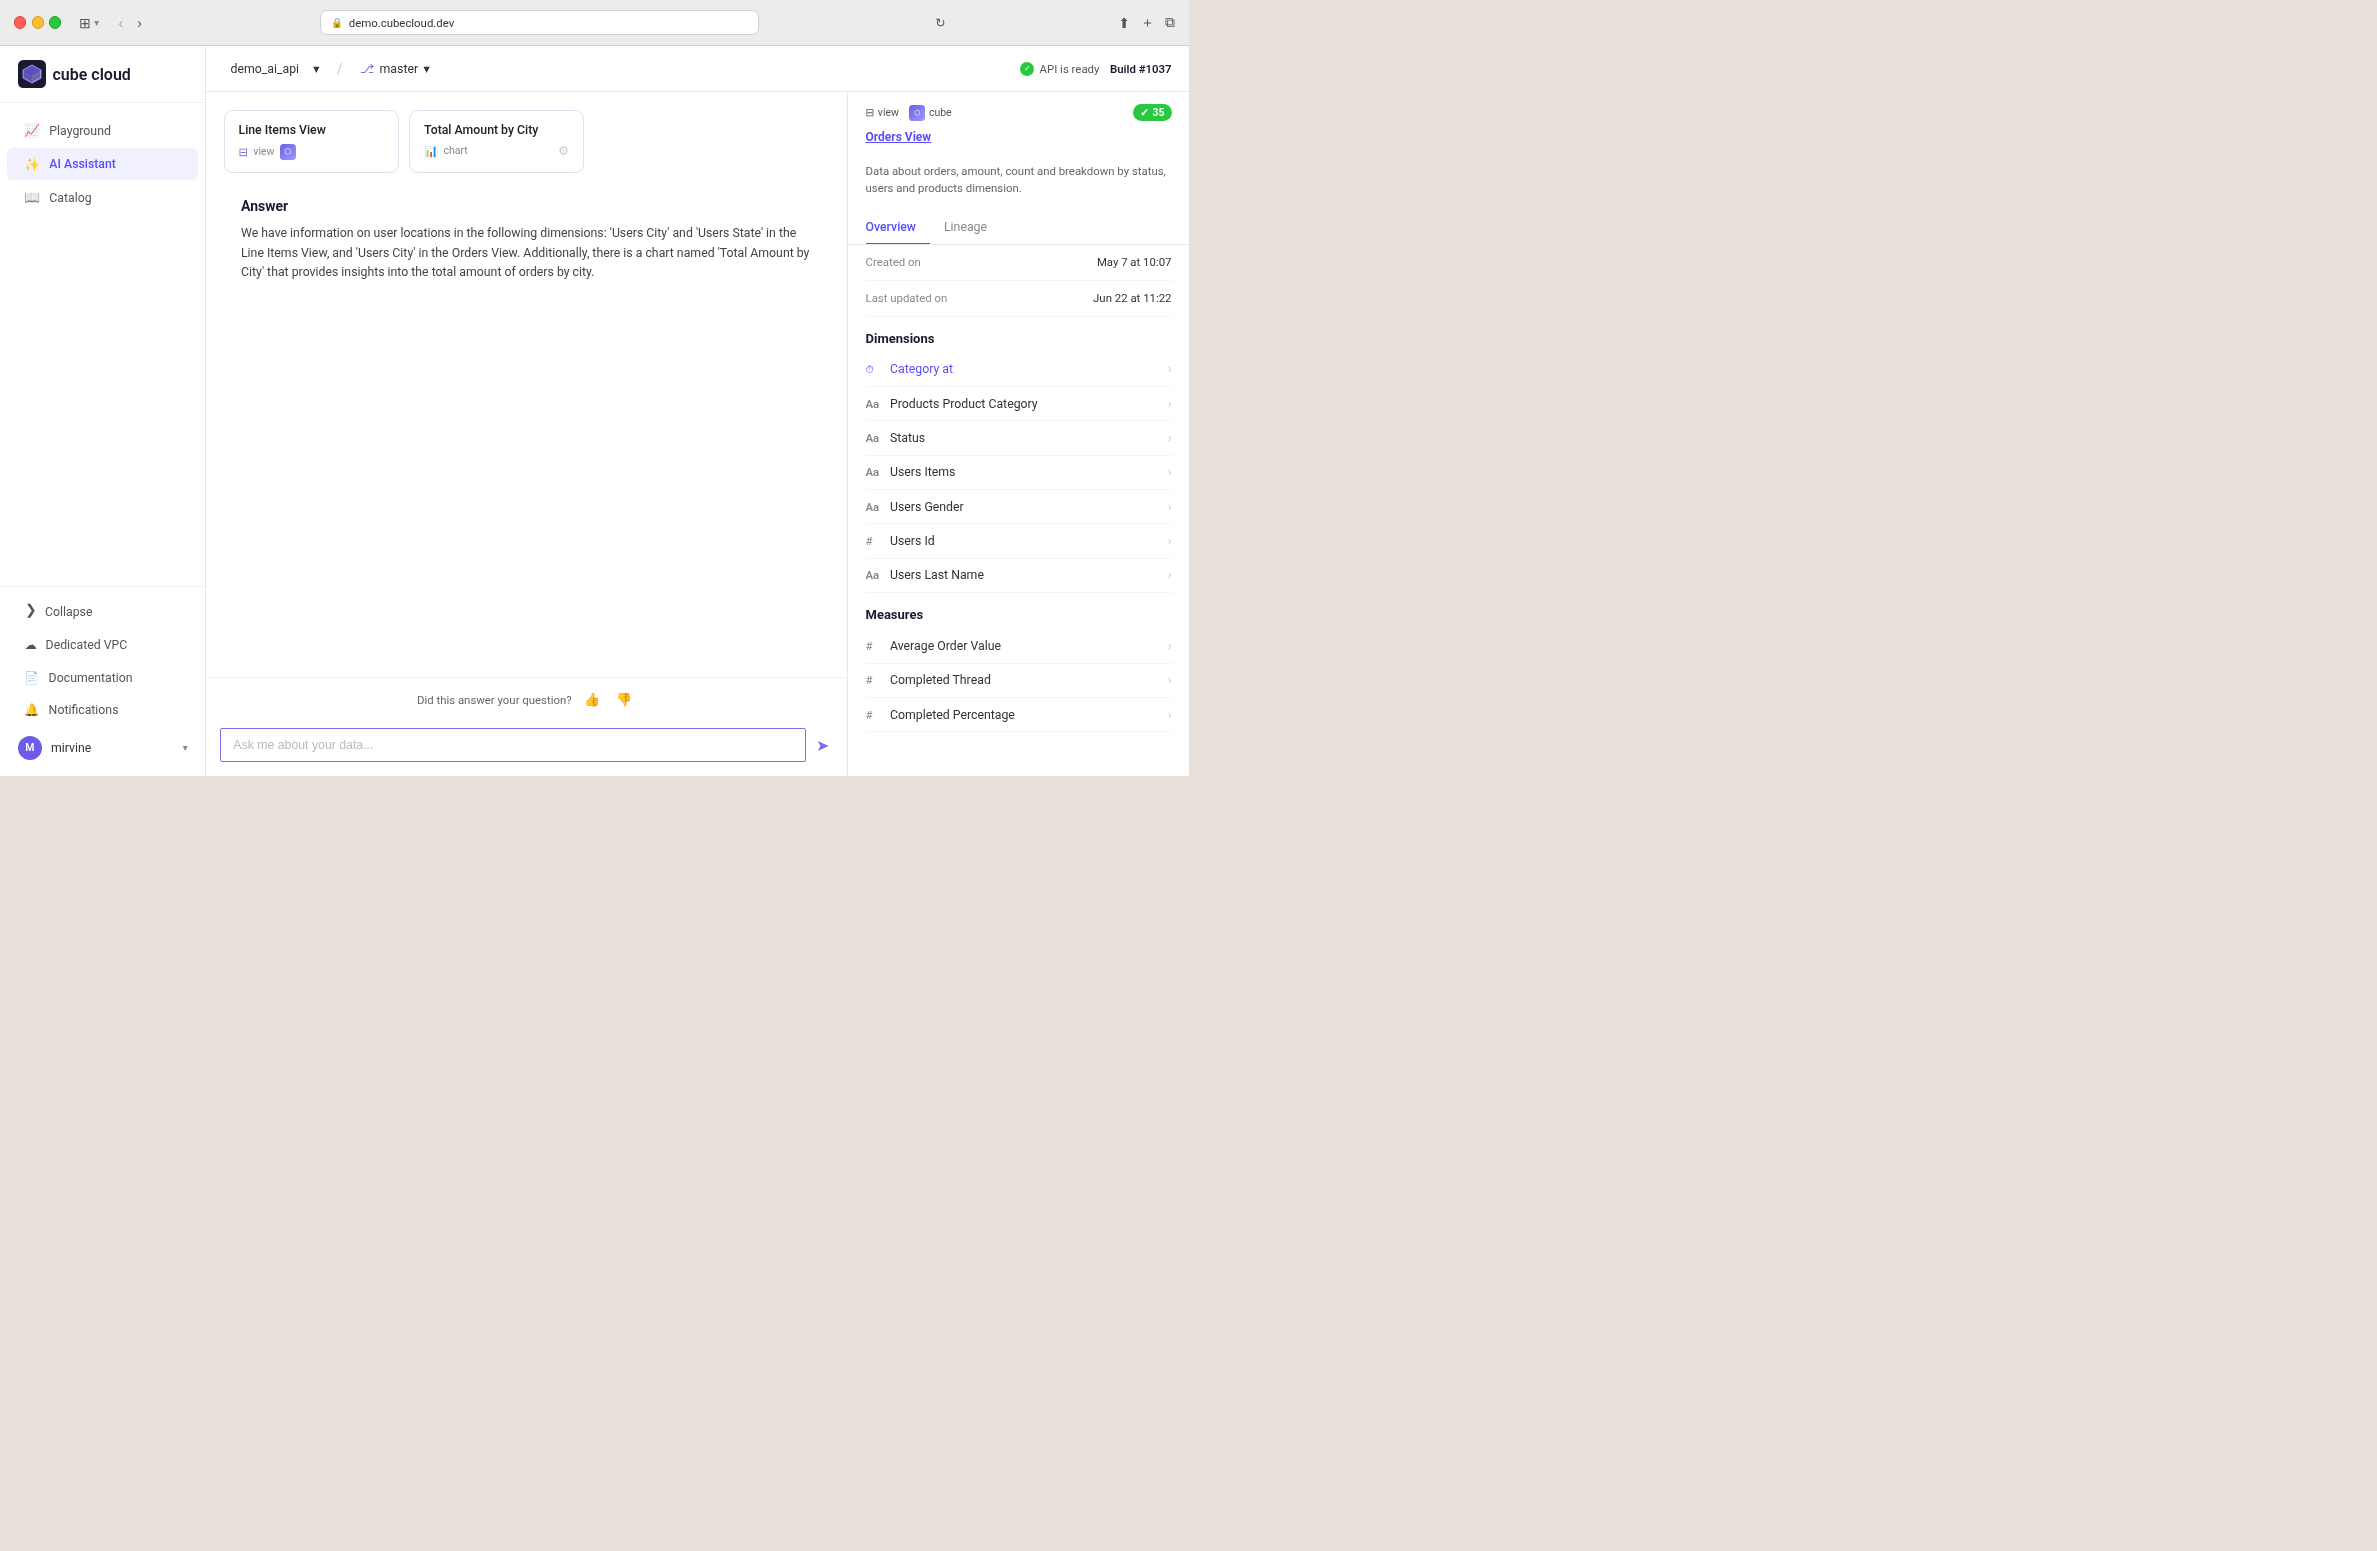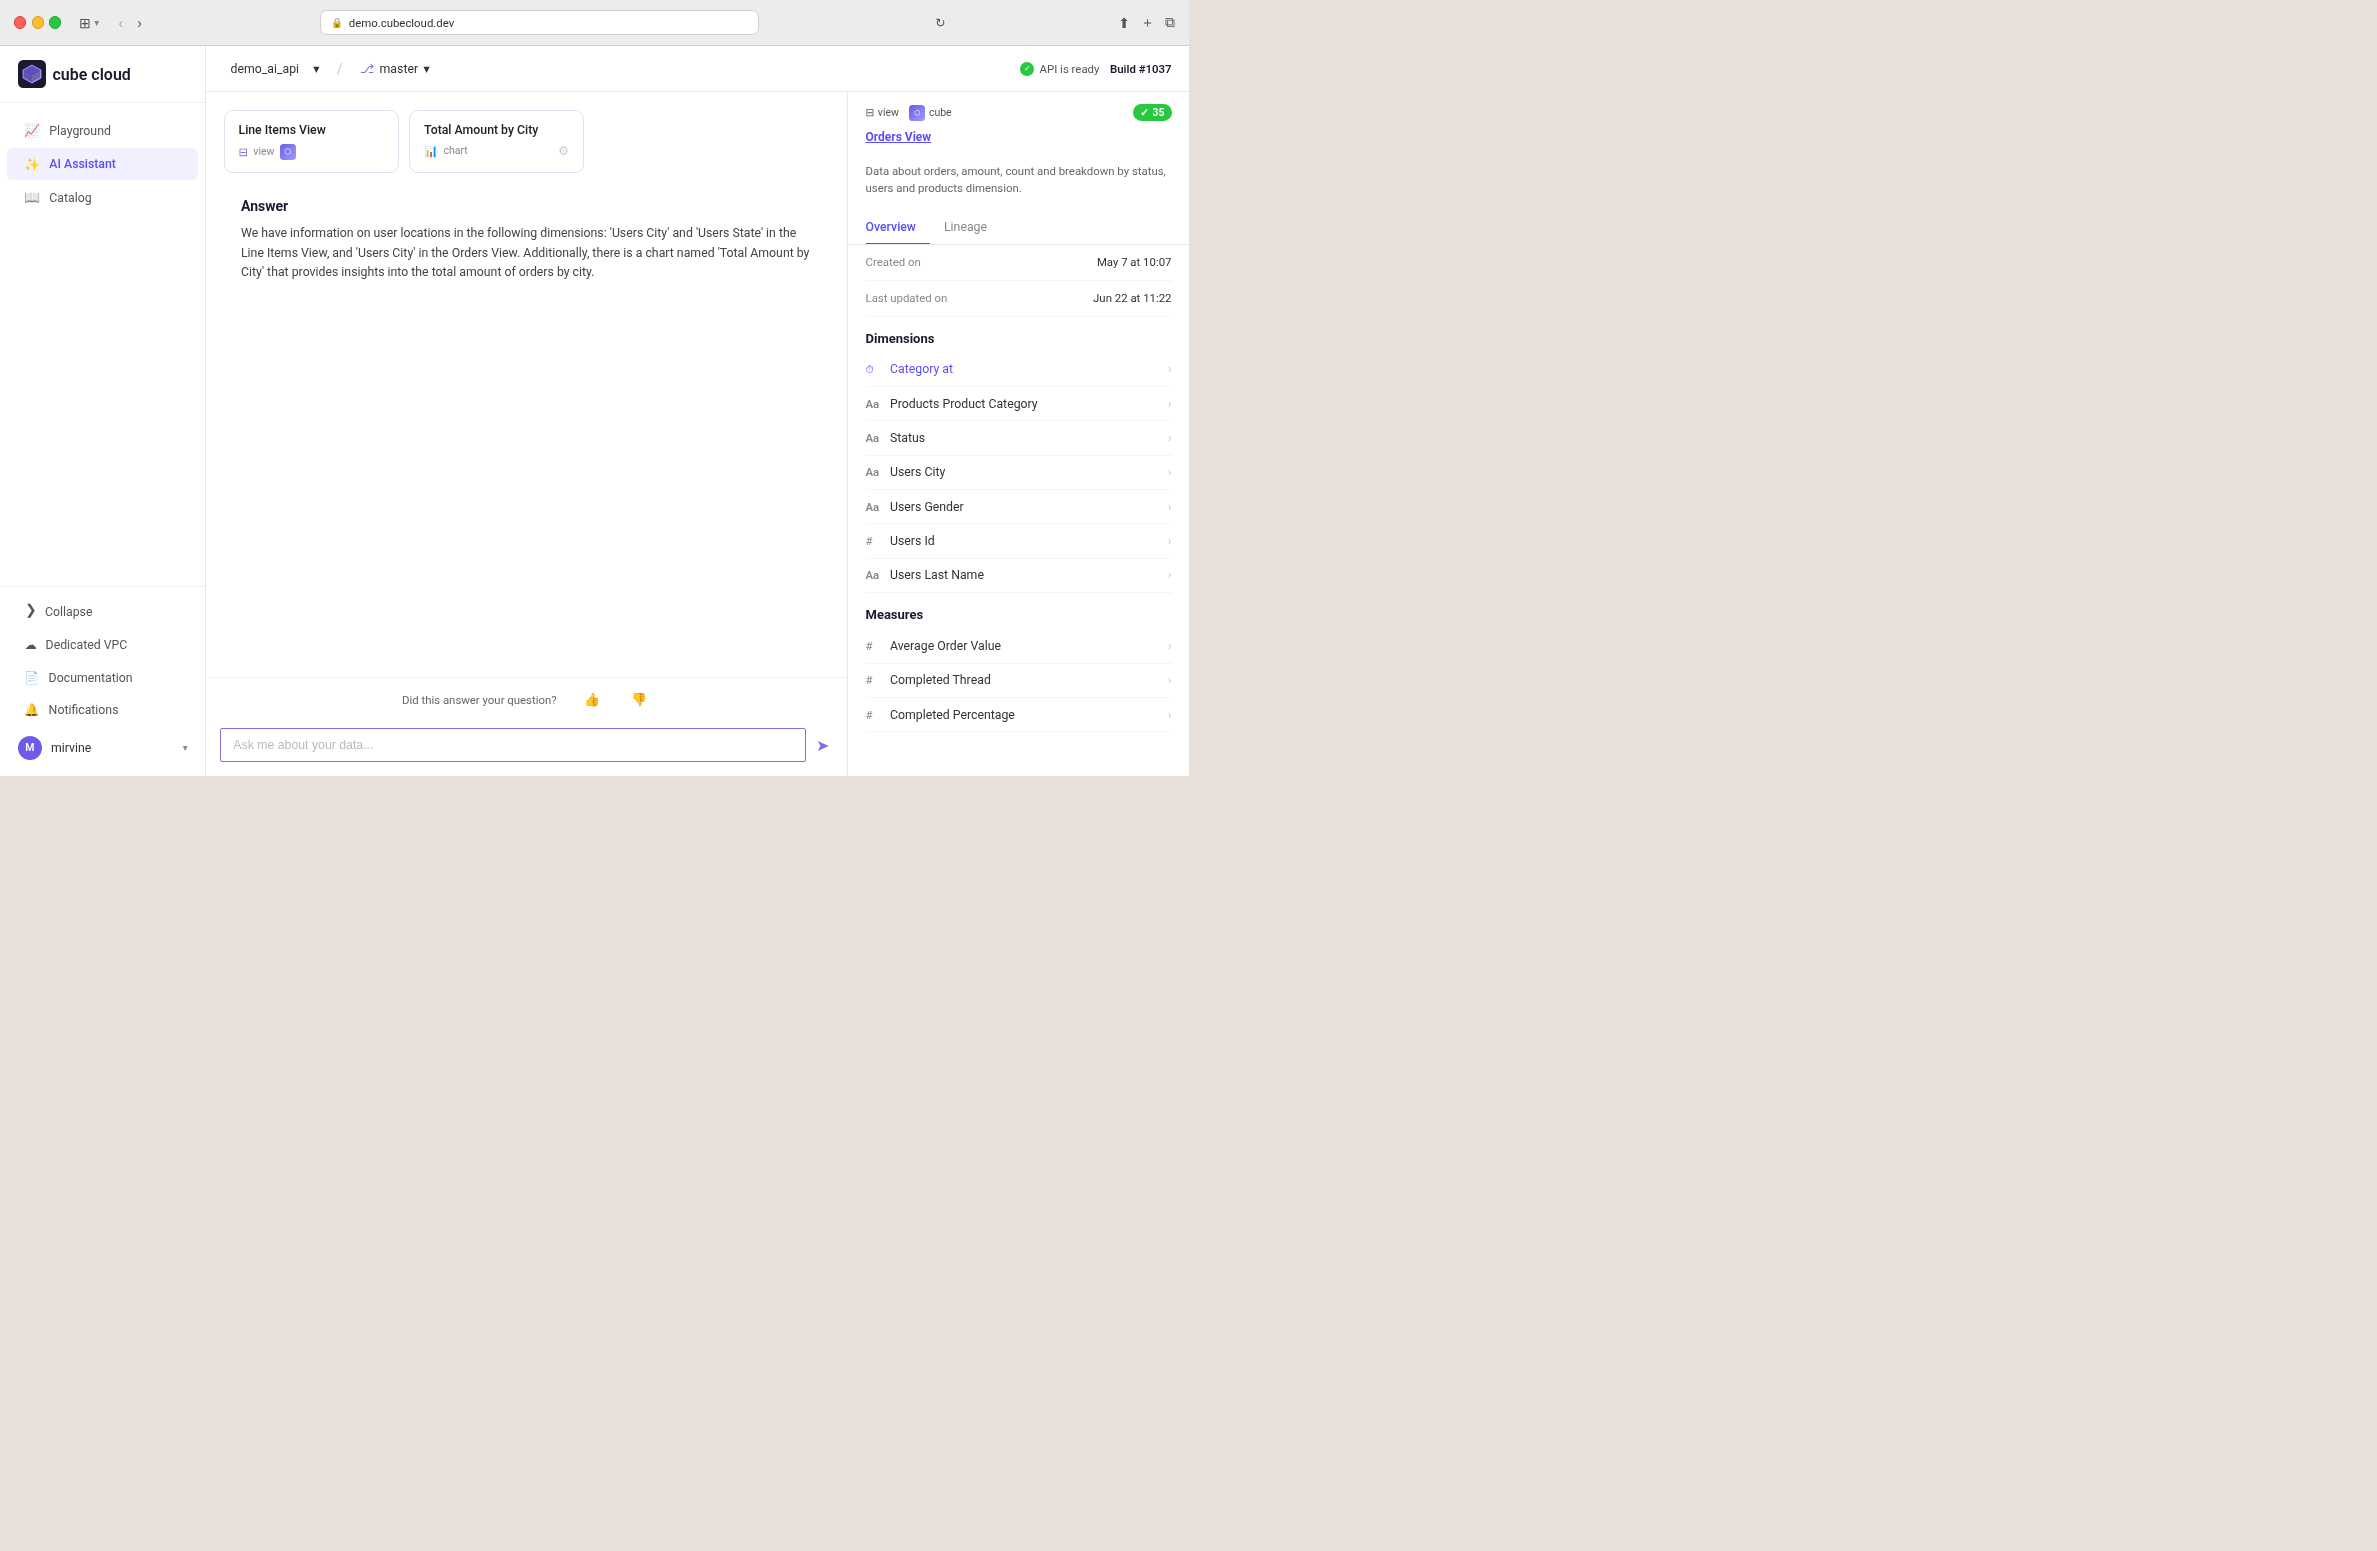--- a/index.html
+++ b/index.html
@@ -321,21 +321,21 @@
       font-size: 12.3px;
       color: #444;
       line-height: 1.6;
     }
 
     
     .feedback-bar {
       display: flex;
       align-items: center;
       justify-content: center;
-      gap: 24px;
+      gap: 9px;
       padding: 10.5px;
       border-top: 0.9px solid #f0f0f0;
       font-size: 11.4px;
       color: #666;
     }
     .feedback-btn {
       background: none; border: none; cursor: pointer;
       font-size: 13px; color: #888;
       padding: 3.5px;
     }
@@ -718,21 +718,21 @@
           <div class="dimension-item">
             <div class="dimension-left">
               <span class="dim-type-icon string">Aa</span>
               <span>Status</span>
             </div>
             <span class="chevron-right">›</span>
           </div>
           <div class="dimension-item">
             <div class="dimension-left">
               <span class="dim-type-icon string">Aa</span>
-              <span>Users City</span>
+              <span>Users Items</span>
             </div>
             <span class="chevron-right">›</span>
           </div>
           <div class="dimension-item">
             <div class="dimension-left">
               <span class="dim-type-icon string">Aa</span>
               <span>Users Gender</span>
             </div>
             <span class="chevron-right">›</span>
           </div>

